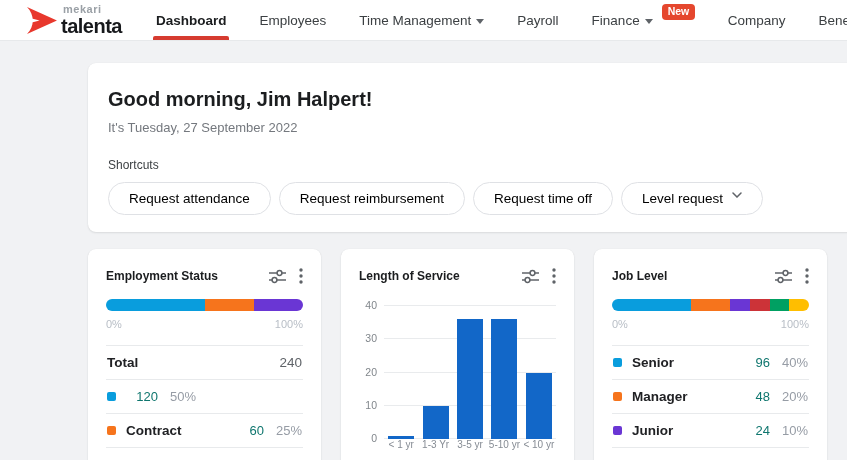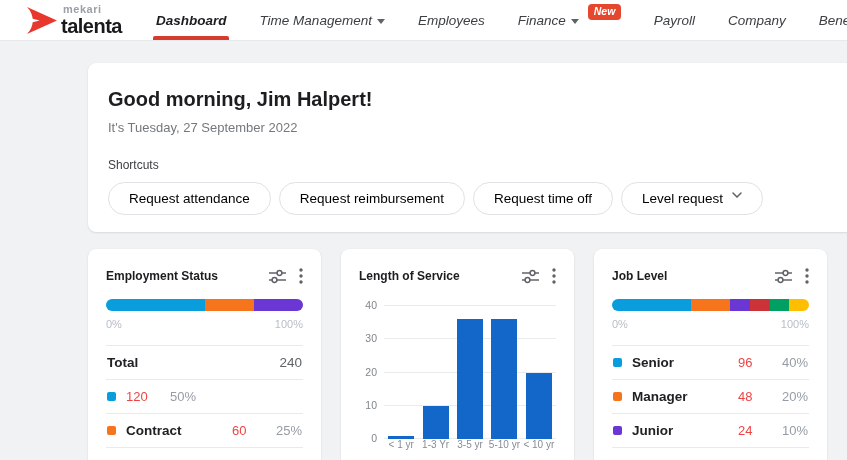--- a/index.html
+++ b/index.html
@@ -15,21 +15,21 @@
     display:flex; align-items:center; position:relative; z-index:2;justify-content:space-between;
   }
   .logo { display:flex; align-items:center; margin-left:25px; margin-right:34px; cursor:pointer; }
   .logo svg { width:33px; height:29px; }
   .logo-text { display:flex; flex-direction:column; line-height:1; margin-left:3px; }
   .logo-top { font-size:11px; font-weight:700; color:#9aa0a6; letter-spacing:.5px; margin-left:2px; }
   .logo-bottom { font-size:20px; font-weight:700; color:#17191c; letter-spacing:-.5px; margin-top:1px; }
   .nav-items { display:flex; align-items:center; height:100%; gap:33px; }
   .nav-item {
     height:100%; display:flex; align-items:center; gap:5px; position:relative;
-    font-size:13.5px; color:#3c4043; cursor:pointer; white-space:nowrap;font-style:italic;
+    font-size:13.5px; color:#3c4043; cursor:pointer; white-space:nowrap;
   }
   .nav-item.active { font-weight:700; color:#1b1d1f; }
   .nav-item.active::after {
     content:""; position:absolute; left:-3px; right:-3px; bottom:0; height:4px;
     background:#d63b30; border-radius:2px 2px 0 0;
   }
   .nav-item.has-badge { margin-right:42px; }
   .nav-badge {
     position:absolute; left:calc(100% + 9px); top:4px;
     background:#e5472e; color:#fff; font-size:10.5px; font-weight:700;
@@ -70,21 +70,21 @@
     margin-top:15px; padding:9px 1px; border-top:1px solid #e8eaec; border-bottom:1px solid #e8eaec;
   }
   .total-label { font-size:13.5px; font-weight:700; color:#202124; }
   .total-value { font-size:13.5px; color:#5f6368; }
   .legend-list.mt { margin-top:15px; border-top:1px solid #e8eaec; }
   .legend-row {
     display:flex; align-items:center; padding:9px 1px; border-bottom:1px solid #e8eaec;
   }
   .swatch { width:9px; height:9px; border-radius:2px; margin-right:10px; flex:0 0 auto; }
   .legend-label { flex:1; font-size:13.5px; font-weight:700; color:#202124; }
-  .legend-count { width:32px; text-align:left; font-size:13px; color:#ef4444; }
+  .legend-count { width:32px; text-align:right; font-size:13px; color:#0f766e; }
   .legend-pct { width:38px; text-align:right; font-size:13px; color:#969ca5; }
   
   .chart-wrap { margin-top:22px; padding-left:25px; position:relative; }
   .plot { position:relative; height:133px; }
   .gridline { position:absolute; left:0; right:0; height:1px; background:#e9ebed; }
   .ytick {
     position:absolute; right:calc(100% + 7px); transform:translateY(-50%);
     font-size:10.5px; color:#80868b; white-space:nowrap;
   }
   .bars { position:absolute; left:0; right:0; top:0; bottom:0; display:flex; align-items:flex-end; }
@@ -105,37 +105,37 @@
     <span class="logo-text">
       <span class="logo-top">mekari</span>
       <span class="logo-bottom">talenta</span>
     </span>
   </div>
   <div class="nav-items" id="nav-items">
       <div class="nav-item active">
         <span>Dashboard</span>
       </div>
       <div class="nav-item">
+        <span>Employees</span>
+      </div>
+      <div class="nav-item">
         <span>Time Management</span>
         <svg viewBox="0 0 8 5" class="caret">
           <path d="M0,0 L8,0 L4,5 Z" fill="#5f6368"></path>
         </svg>
       </div>
       <div class="nav-item">
-        <span>Employees</span>
+        <span>Payroll</span>
       </div>
       <div class="nav-item has-badge">
         <span>Finance</span>
         <svg viewBox="0 0 8 5" class="caret">
           <path d="M0,0 L8,0 L4,5 Z" fill="#5f6368"></path>
         </svg>
         <span class="nav-badge">New</span>
-      </div>
-      <div class="nav-item">
-        <span>Payroll</span>
       </div>
       <div class="nav-item">
         <span>Company</span>
       </div>
       <div class="nav-item">
         <span>Benefit</span>
       </div>
     </div>
 </div>
 

